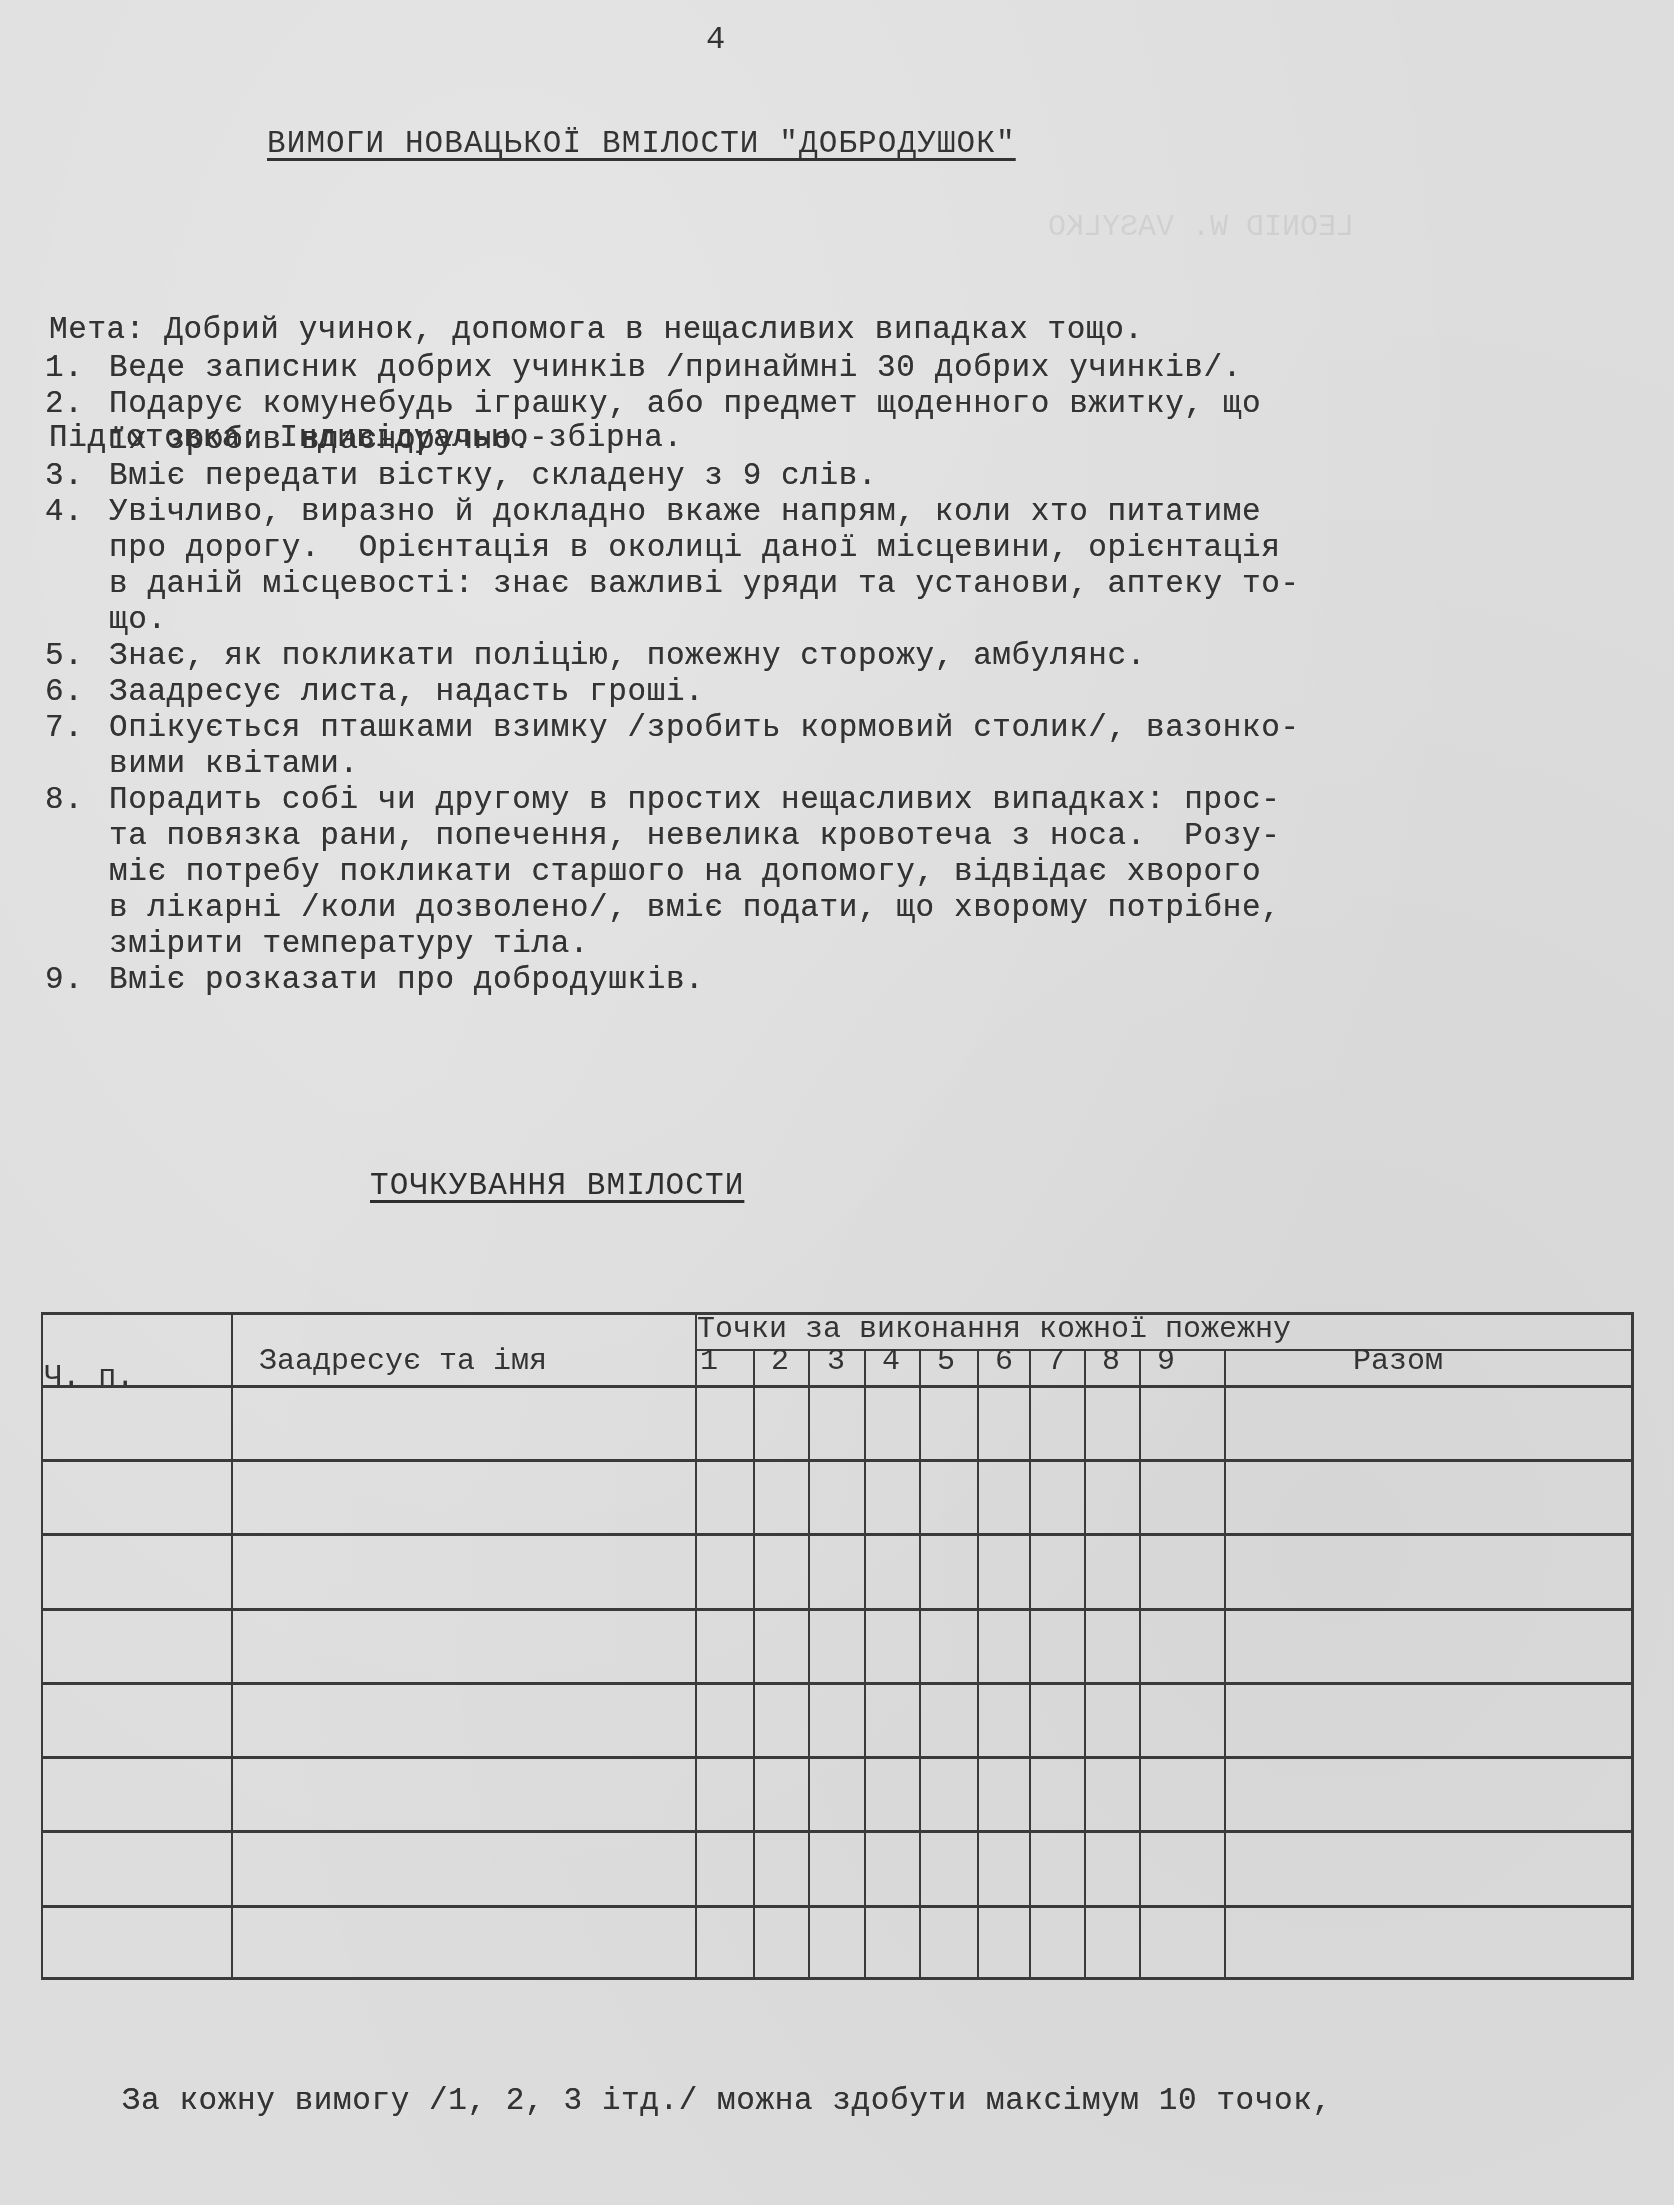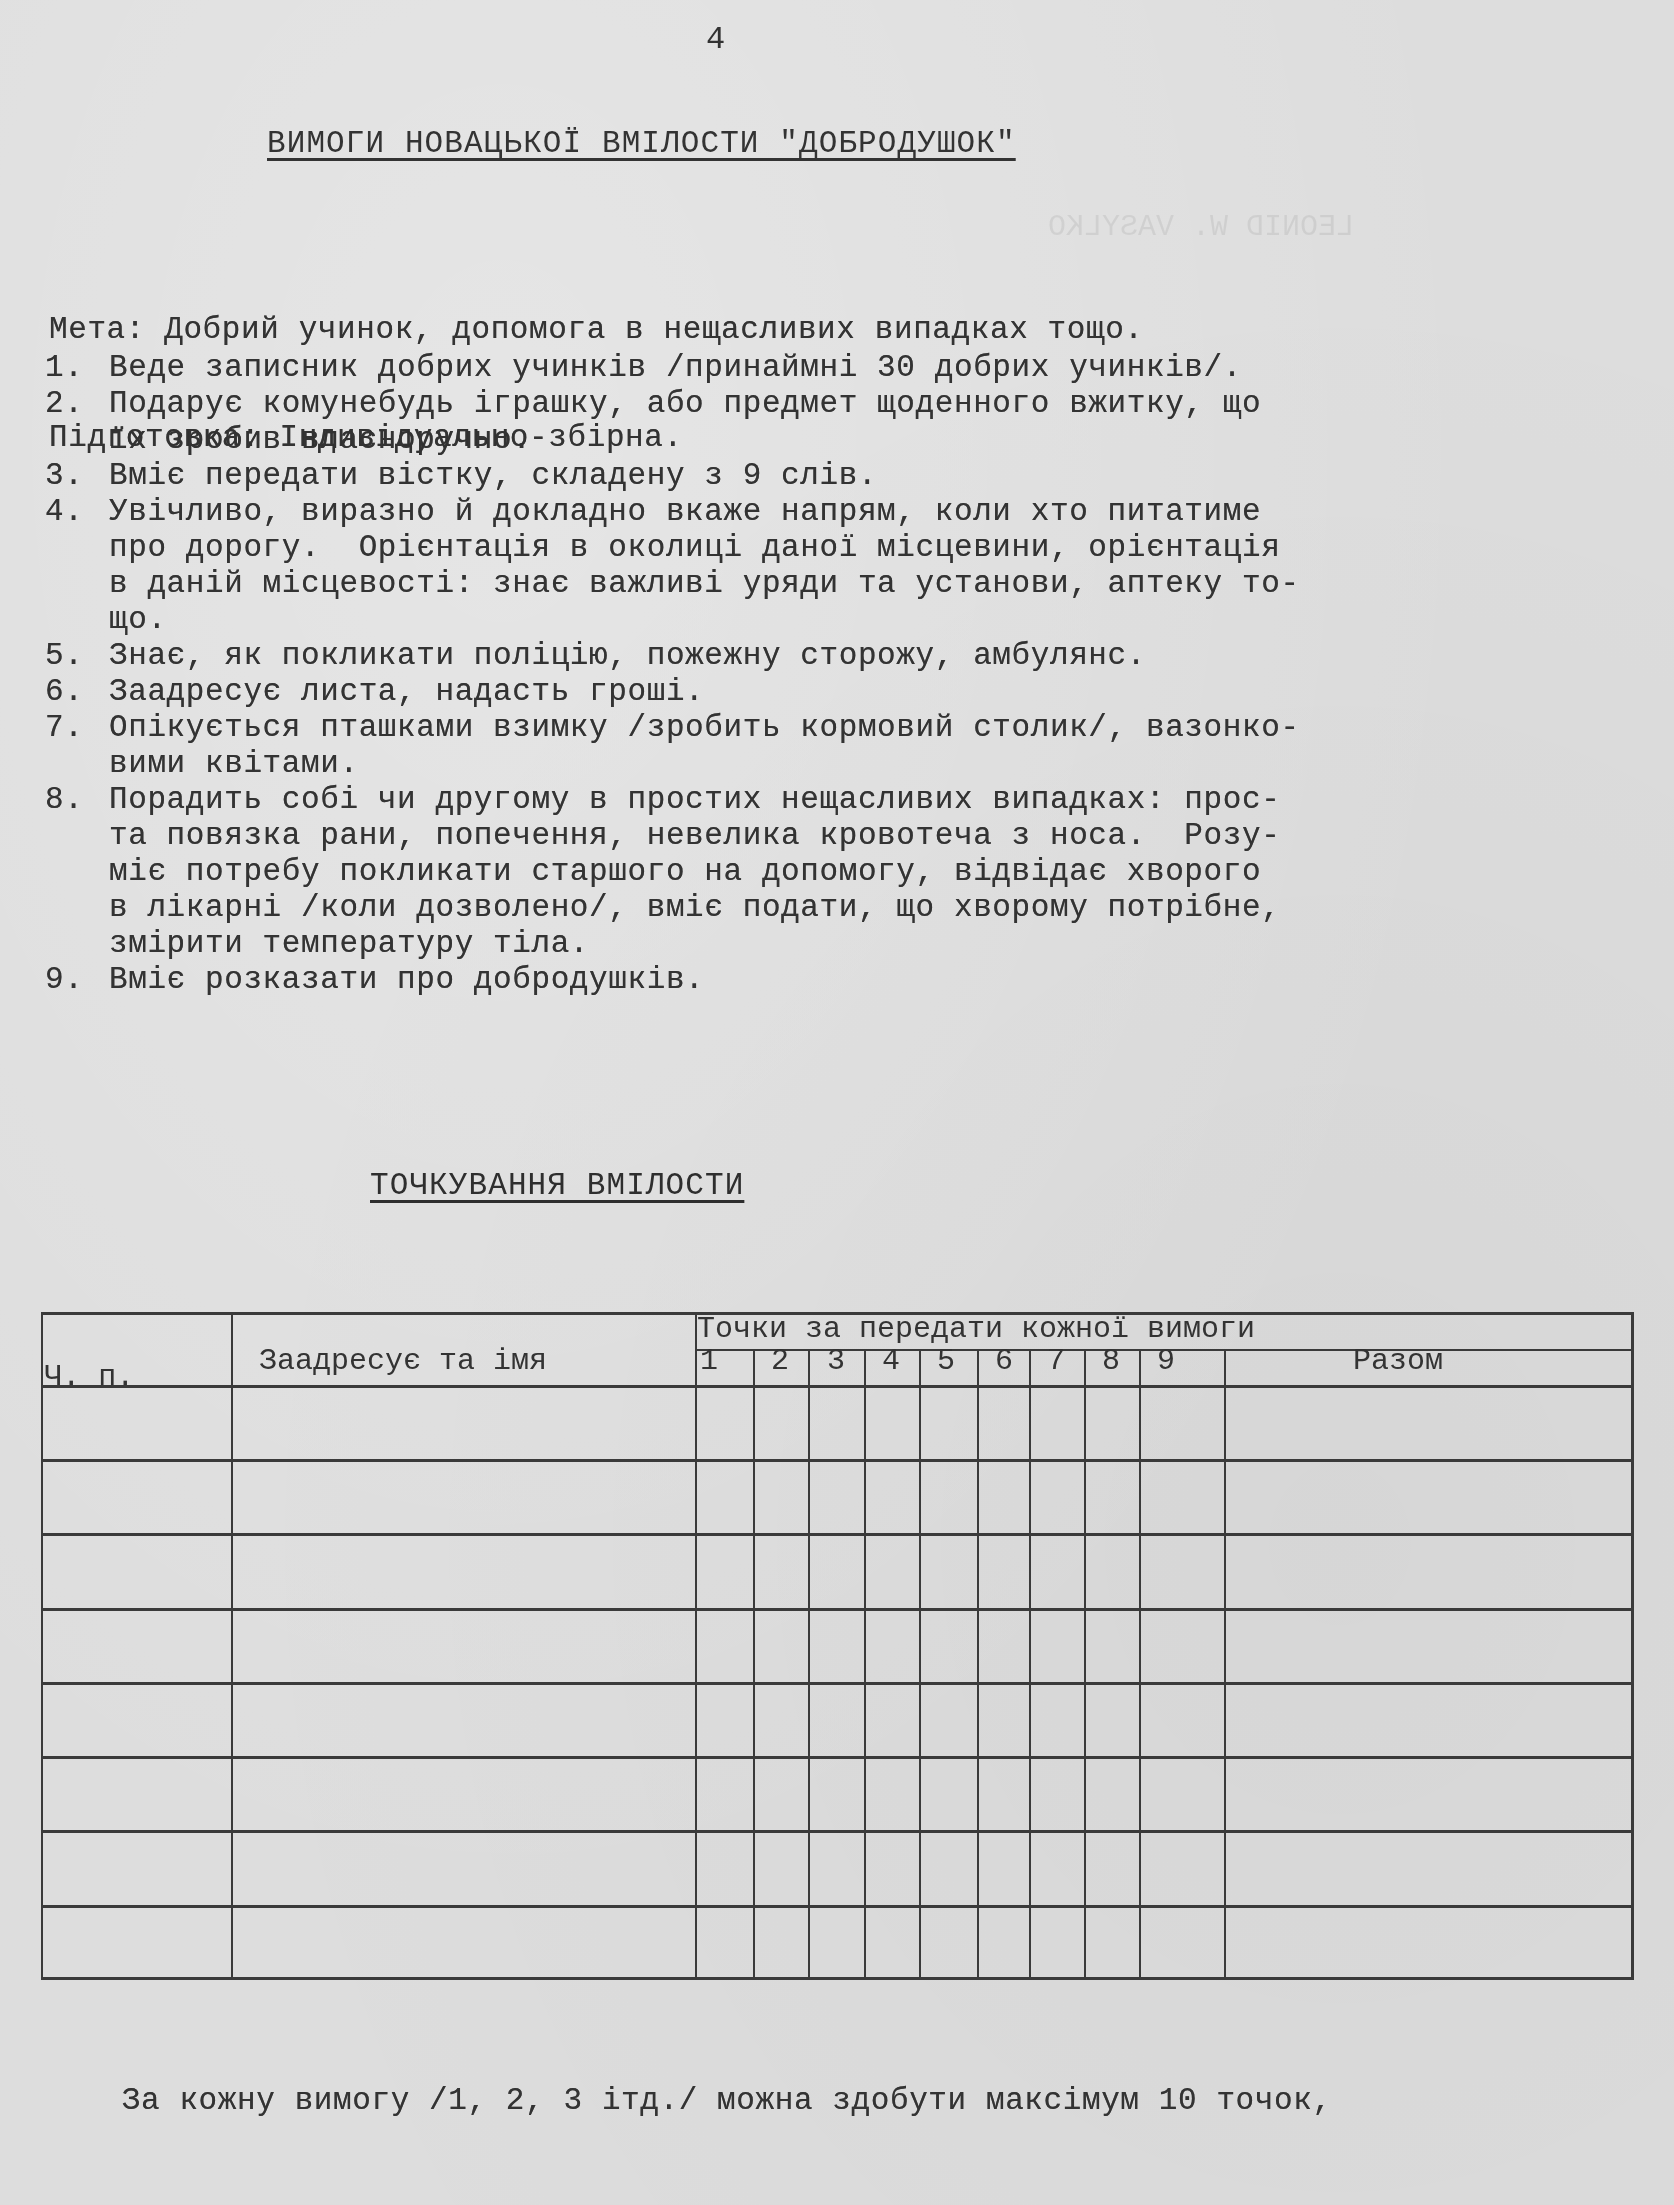--- a/index.html
+++ b/index.html
@@ -99,21 +99,21 @@
         <div class="vline" style="left: 936px; top: 37px; height: 631px;"></div>
         <div class="vline" style="left: 988px; top: 37px; height: 631px;"></div>
         <div class="vline" style="left: 1043px; top: 37px; height: 631px;"></div>
         <div class="vline" style="left: 1098px; top: 37px; height: 631px;"></div>
         <div class="vline" style="left: 1183px; top: 37px; height: 631px;"></div>
       </div>
     <div class="vline" style="left:1590px; top:0; height:668px; width:2.8px;"></div>
 
     <div class="cell-text" style="left:3.3px; top:48px;">Ч. п.</div>
     <div class="cell-text" style="left:218px; top:32px;">Заадресує та імя</div>
-    <div class="cell-text" style="left:656px; top:0px;">Точки за передати кожної вимоги</div>
+    <div class="cell-text" style="left:656px; top:0px;">Точки за виконання кожної пожежну</div>
     <div id="req-headers">
         <div class="cell-text" style="left: 659px; top: 32px;">1</div>
         <div class="cell-text" style="left: 730px; top: 32px;">2</div>
         <div class="cell-text" style="left: 786px; top: 32px;">3</div>
         <div class="cell-text" style="left: 841px; top: 32px;">4</div>
         <div class="cell-text" style="left: 896px; top: 32px;">5</div>
         <div class="cell-text" style="left: 954px; top: 32px;">6</div>
         <div class="cell-text" style="left: 1006px; top: 32px;">7</div>
         <div class="cell-text" style="left: 1061px; top: 32px;">8</div>
         <div class="cell-text" style="left: 1116px; top: 32px;">9</div>

